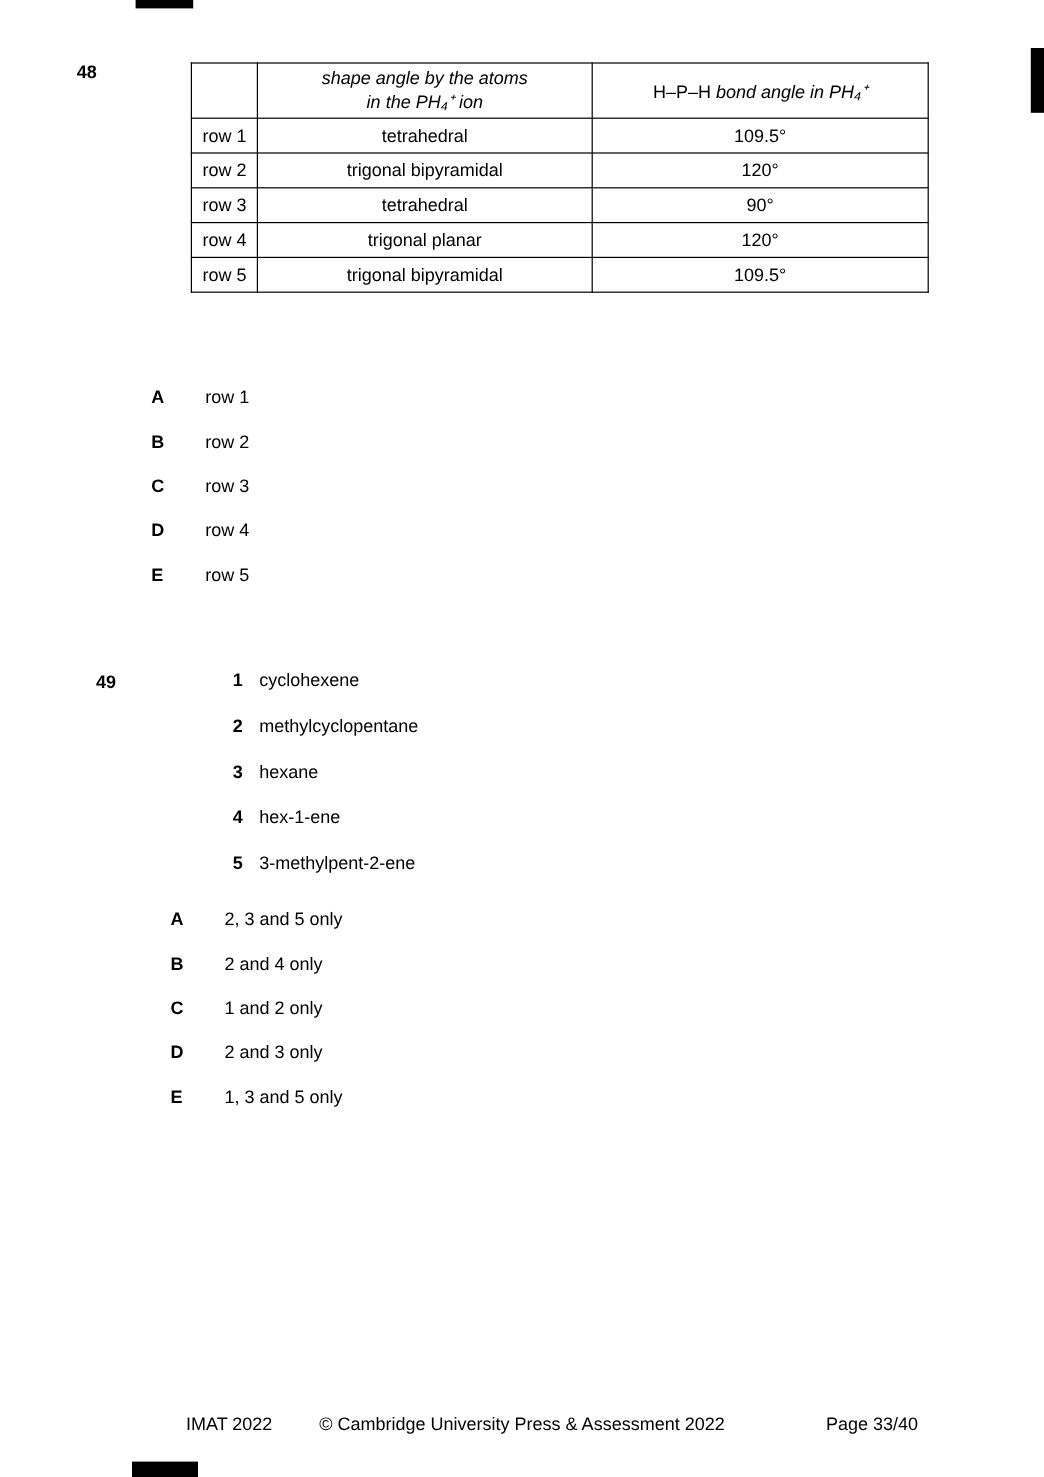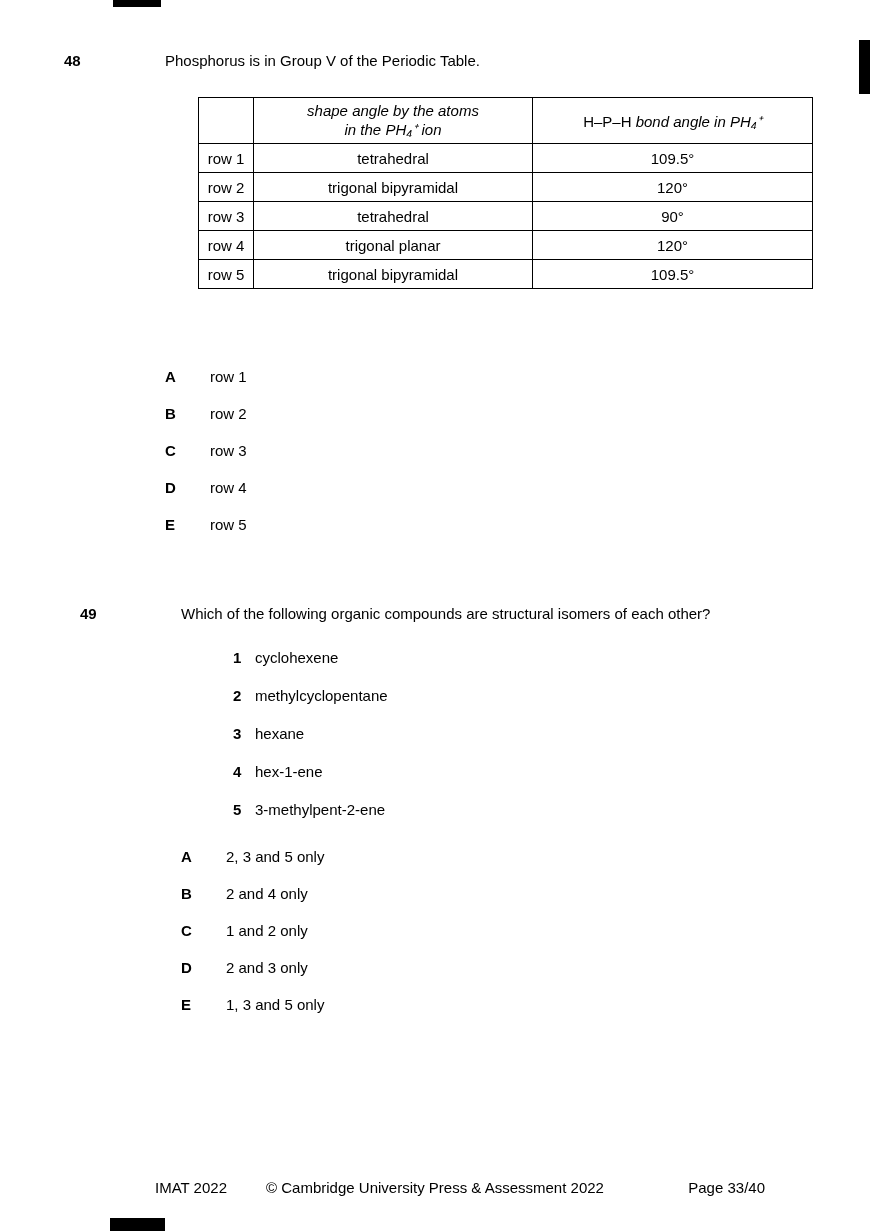--- a/index.html
+++ b/index.html
@@ -12,21 +12,21 @@
     overflow: hidden;
   }
   .page { position: relative; width: 870px; height: 1231px; padding-top: 52px; }
 
   
   .art { position: absolute; background: #000; }
   .art-top { left: 113px; top: 0; width: 48px; height: 7px; }
   .art-right { right: 0; top: 40px; width: 11px; height: 54px; }
   .art-bottom { left: 110px; bottom: 0; width: 55px; height: 13px; }
 
-  .question { position: relative; padding-left: 99px; margin-bottom: 0; }
+  .question { position: relative; padding-left: 60px; margin-bottom: 0; }
   .qnum { position: absolute; left: 64px; top: 0; font-weight: bold; }
   .qbody { margin-left: 66px; }
 
   .intro { margin-bottom: 28px; }
   .qtext { margin-bottom: 36px; }
 
   table.answers {
     border-collapse: collapse;
     margin-left: 33px;
     margin-bottom: 80px;
@@ -70,21 +70,20 @@
 
 <div class="page">
 
   <div class="art art-top"></div>
   <div class="art art-right"></div>
   <div class="art art-bottom"></div>
 
   <section class="question">
     <div class="qnum">48</div>
     <div class="qbody">
-      <p class="intro">Phosphorus is in Group V of the Periodic Table.</p>
 
       <table class="answers">
         <colgroup>
           <col class="col-label">
             <col class="col-shape">
             <col class="col-angle">
         </colgroup>
         <thead>
           <tr>
             <th class="blank"></th>
@@ -147,21 +146,20 @@
           <span class="letter">E</span>
           <span>row 5</span>
         </div>
       </div>
     </div>
   </section>
 
   <section class="question q49">
     <div class="qnum">49</div>
     <div class="qbody">
-      <p>Which of the following organic compounds are structural isomers of each other?</p>
 
       <div class="items">
         <div class="item">
           <span class="num">1</span>
           <span>cyclohexene</span>
         </div>
         <div class="item">
           <span class="num">2</span>
           <span>methylcyclopentane</span>
         </div>

